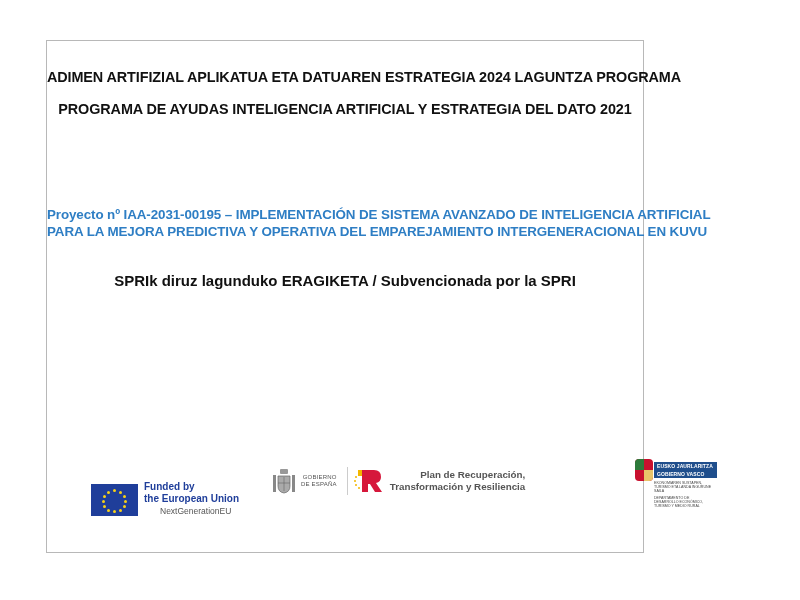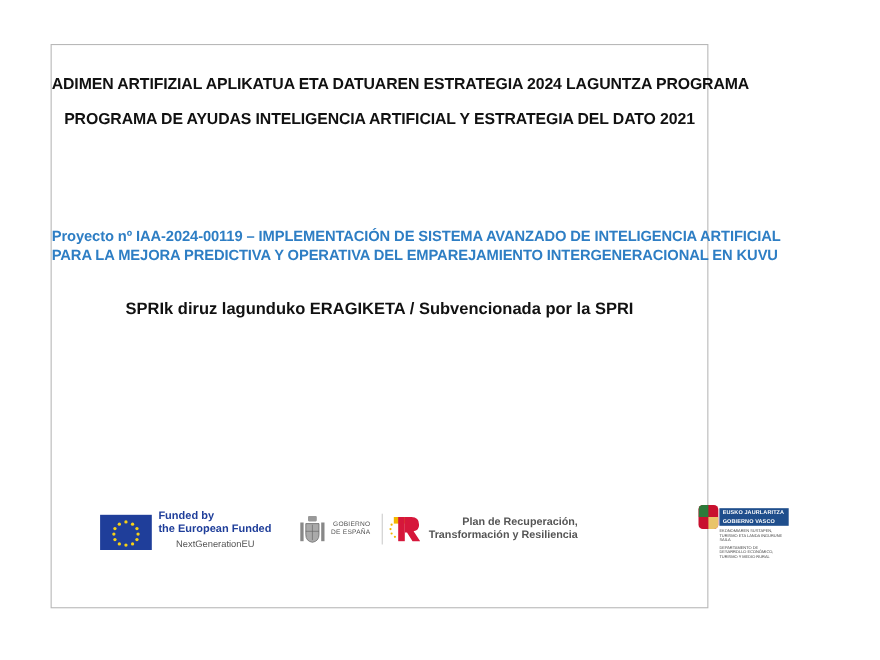--- a/index.html
+++ b/index.html
@@ -8,21 +8,21 @@
     .line { position: absolute; left: 0; width: 100%; text-align: center; font-weight: bold; color: #111; white-space: nowrap; }
     .t1 { top: 28px; font-size: 14.4px; letter-spacing: -0.1px; }
     .t2 { top: 60px; font-size: 14.4px; letter-spacing: -0.1px; }
     .t3 { top: 103px; font-size: 11.6px; }
     .proj { position: absolute; left: 0; width: 100%; top: 165px; text-align: center; font-weight: bold; color: #2e7ec4; font-size: 13.4px; line-height: 17px; letter-spacing: -0.1px; }
     .proj div { white-space: nowrap; }
     .t4 { top: 231px; font-size: 15px; }
 
     .logos { position: absolute; left: 0; top: 0; width: 100%; height: 100%; }
     
-    .eu { position: absolute; left: 44px; top: 424px; display: flex; align-items: flex-end; }
+    .eu { position: absolute; left: 44px; top: 441px; display: flex; align-items: center; }
     .eu-flag { width: 47px; height: 32px; background: #1f3e9a; position: relative; }
     .eu-flag .star { position: absolute; width: 3px; height: 3px; background: #f7d116; border-radius: 50%; }
     .eu-text { margin-left: 6px; margin-top: -1px; }
     .eu-l1, .eu-l2 { font-size: 10px; font-weight: bold; color: #1f3e9a; line-height: 12px; }
     .eu-l3 { font-size: 8.5px; color: #555; line-height: 12px; padding-left: 16px; }
     
     .gob { position: absolute; left: 224px; top: 426px; display: flex; align-items: center; text-align: right; }
     .shield { width: 26px; height: 28px; position: relative; }
     .shield svg { display: block; }
     .gob-text { font-size: 6px; color: #555; margin-left: 4px; line-height: 7px; letter-spacing: 0.2px; }
@@ -43,21 +43,21 @@
     .eusko-band { position: absolute; left: 19px; top: 3px; width: 63px; height: 16px; background: #1f4e8c; color: #fff; font-size: 5px; font-weight: bold; line-height: 7.5px; padding-left: 3px; box-sizing: border-box; padding-top: 1px; letter-spacing: 0.1px; }
     .eusko-small { position: absolute; left: 19px; top: 22px; font-size: 3.6px; color: #444; line-height: 4.2px; width: 60px; }
   </style>
 </head>
 <body>
 
 <div class="frame">
   <div class="line t1">ADIMEN ARTIFIZIAL APLIKATUA ETA DATUAREN ESTRATEGIA 2024 LAGUNTZA PROGRAMA</div>
   <div class="line t2">PROGRAMA DE AYUDAS INTELIGENCIA ARTIFICIAL Y ESTRATEGIA DEL DATO 2021</div>
   <div class="proj">
-    <div>Proyecto nº IAA-2024-00119 – IMPLEMENTACIÓN DE SISTEMA AVANZADO DE INTELIGENCIA ARTIFICIAL</div>
+    <div>Proyecto nº IAA-2031-00195 – IMPLEMENTACIÓN DE SISTEMA AVANZADO DE INTELIGENCIA ARTIFICIAL</div>
     <div>PARA LA MEJORA PREDICTIVA Y OPERATIVA DEL EMPAREJAMIENTO INTERGENERACIONAL EN KUVU</div>
   </div>
   <div class="line t4">SPRIk diruz lagunduko ERAGIKETA / Subvencionada por la SPRI</div>
 
   <div class="logos">
 
     <div class="eu">
       <div class="eu-flag">
         <span class="star" style="left:22px;top:5px"></span>
         <span class="star" style="left:28px;top:7px"></span>
@@ -67,21 +67,21 @@
         <span class="star" style="left:28px;top:25px"></span>
         <span class="star" style="left:22px;top:26px"></span>
         <span class="star" style="left:16px;top:25px"></span>
         <span class="star" style="left:12px;top:21px"></span>
         <span class="star" style="left:11px;top:16px"></span>
         <span class="star" style="left:12px;top:11px"></span>
         <span class="star" style="left:16px;top:7px"></span>
       </div>
       <div class="eu-text">
         <div class="eu-l1">Funded by</div>
-        <div class="eu-l2">the European Funded</div>
+        <div class="eu-l2">the European Union</div>
         <div class="eu-l3">NextGenerationEU</div>
       </div>
     </div>
 
     <div class="gob">
       <div class="shield">
         <svg width="26" height="28" viewBox="0 0 26 28">
           <rect x="2" y="8" width="3" height="17" fill="#888"></rect>
           <rect x="21" y="8" width="3" height="17" fill="#888"></rect>
           <path d="M7 9 h12 v10 q0 6 -6 7 q-6 -1 -6 -7z" fill="#aaa" stroke="#666" stroke-width="0.7"></path>

